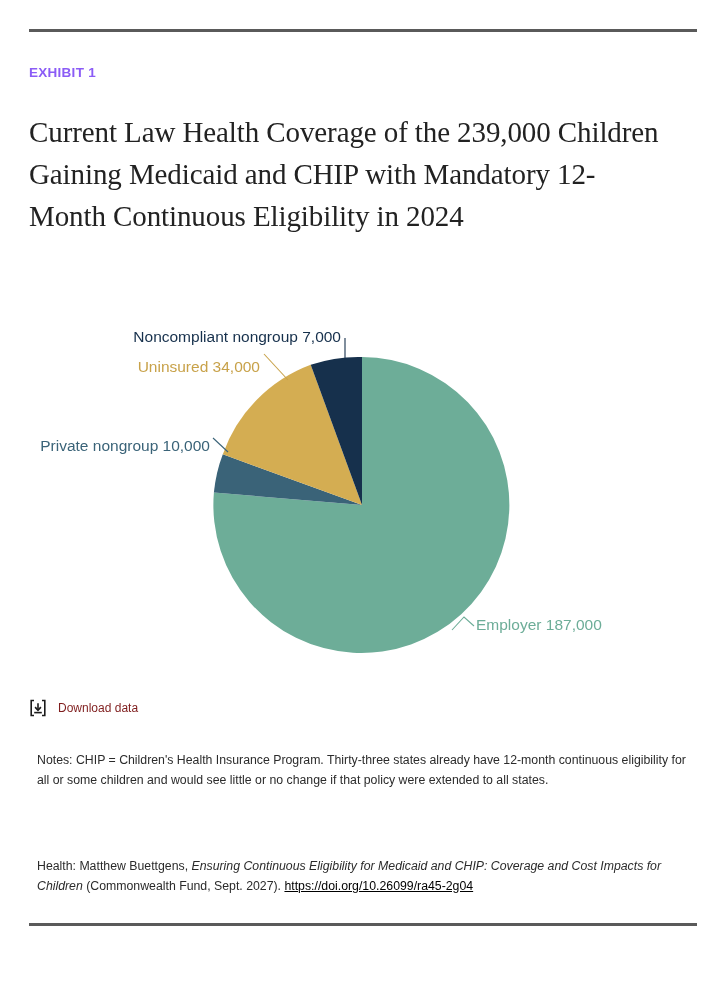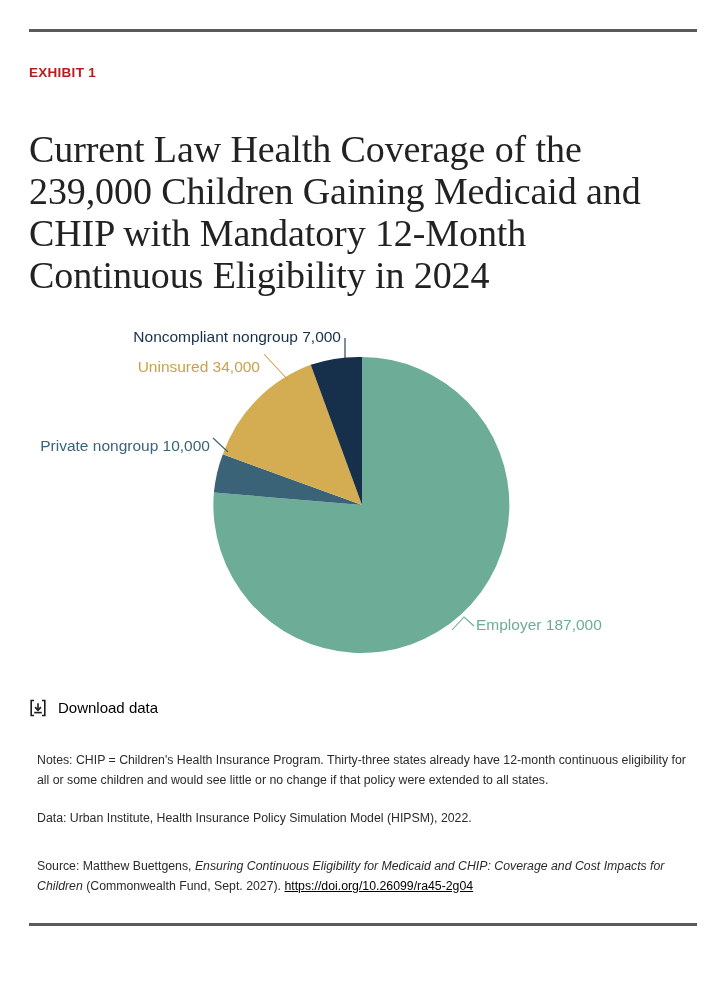--- a/index.html
+++ b/index.html
@@ -36,30 +36,30 @@
   .rule-bottom { top: 923px; }
 
   .eyebrow {
     position: absolute;
     left: 29px;
     top: 65px;
     font-family: "Liberation Sans", sans-serif;
     font-size: 13.5px;
     font-weight: bold;
     letter-spacing: 0.02em;
-    color: #b91c1c;
+    color: #8b5cf6;
   }
 
   .title {
     position: absolute;
     left: 29px;
-    top: 128px;
+    top: 111px;
     width: 640px;
     font-family: "Liberation Serif", serif;
-    font-size: 38px;
+    font-size: 29px;
     line-height: 42px;
     font-weight: normal;
     color: #222222;
     letter-spacing: -0.1px;
   }
 
   
   .chart-wrap {
     position: absolute;
     left: 0;
@@ -86,22 +86,22 @@
     align-items: center;
     gap: 11px;
     cursor: pointer;
   }
   .dl-icon {
     width: 18px;
     height: 18px;
     display: block;
   }
   .dl-label {
-    font-size: 15px;
-    color: #000000;
+    font-size: 12px;
+    color: #7f1d1d;
     line-height: 18px;
   }
 
   
   .note {
     position: absolute;
     left: 29px;
     width: 660px;
     font-size: 12.3px;
     line-height: 19.5px;
@@ -169,19 +169,18 @@
         <path d="M9 4.2 V10.4" fill="none" stroke="#1b1b1b" stroke-width="1.6"></path>
         <path d="M6.1 8.1 L9 11.3 L11.9 8.1" fill="none" stroke="#1b1b1b" stroke-width="1.6"></path>
         <path d="M5.2 13.6 H12.8" fill="none" stroke="#1b1b1b" stroke-width="1.6"></path>
       </svg>
     </span>
     <span class="dl-label">Download data</span>
   </div>
 
   <div class="note note-notes">Notes: CHIP = Children's Health Insurance Program. Thirty-three states already have 12-month continuous eligibility for all or some children and would see little or no change if that policy were extended to all states.</div>
 
-  <div class="note note-data">Data: Urban Institute, Health Insurance Policy Simulation Model (HIPSM), 2022.</div>
 
-  <div class="note note-source"><span>Source: Matthew Buettgens, </span><i class="ital">Ensuring Continuous Eligibility for Medicaid and CHIP: Coverage and Cost Impacts for Children</i><span> (Commonwealth Fund, Sept. 2027). </span><a class="doi-link" href="#">https://doi.org/10.26099/ra45-2g04</a></div>
+  <div class="note note-source"><span>Health: Matthew Buettgens, </span><i class="ital">Ensuring Continuous Eligibility for Medicaid and CHIP: Coverage and Cost Impacts for Children</i><span> (Commonwealth Fund, Sept. 2027). </span><a class="doi-link" href="#">https://doi.org/10.26099/ra45-2g04</a></div>
 
   <div class="rule rule-bottom"></div>
 
 </div>
 
 </body></html>

